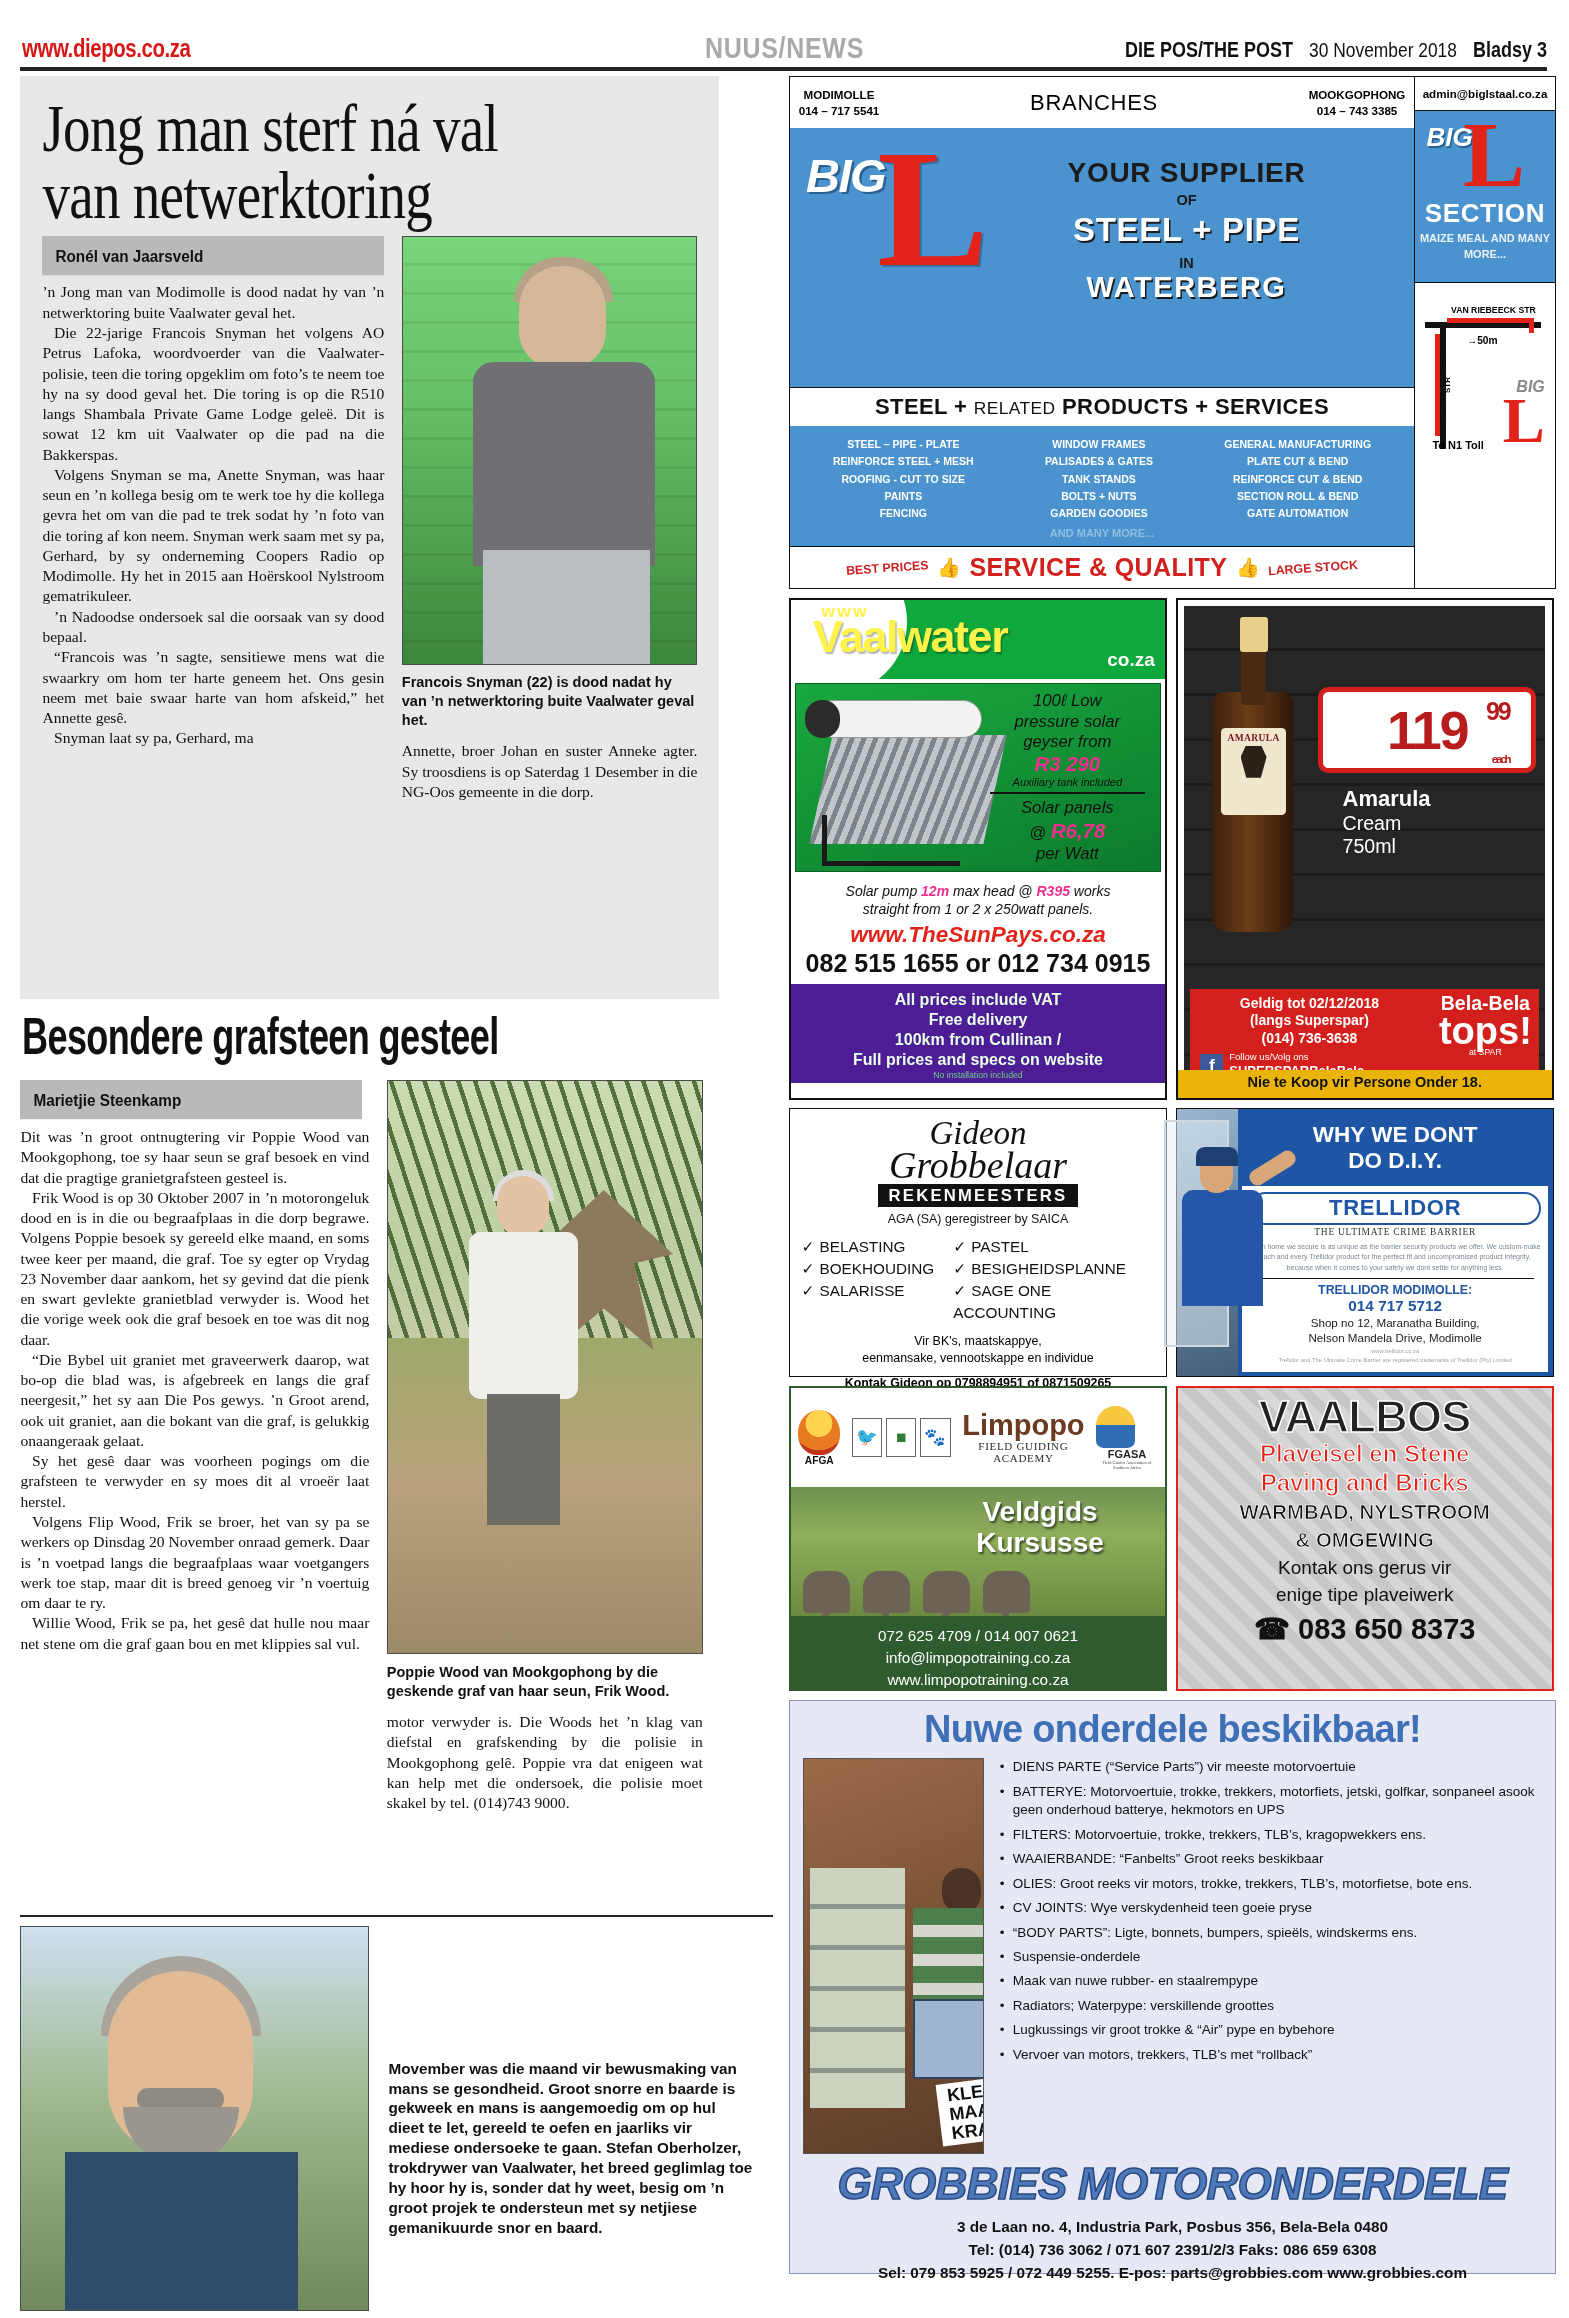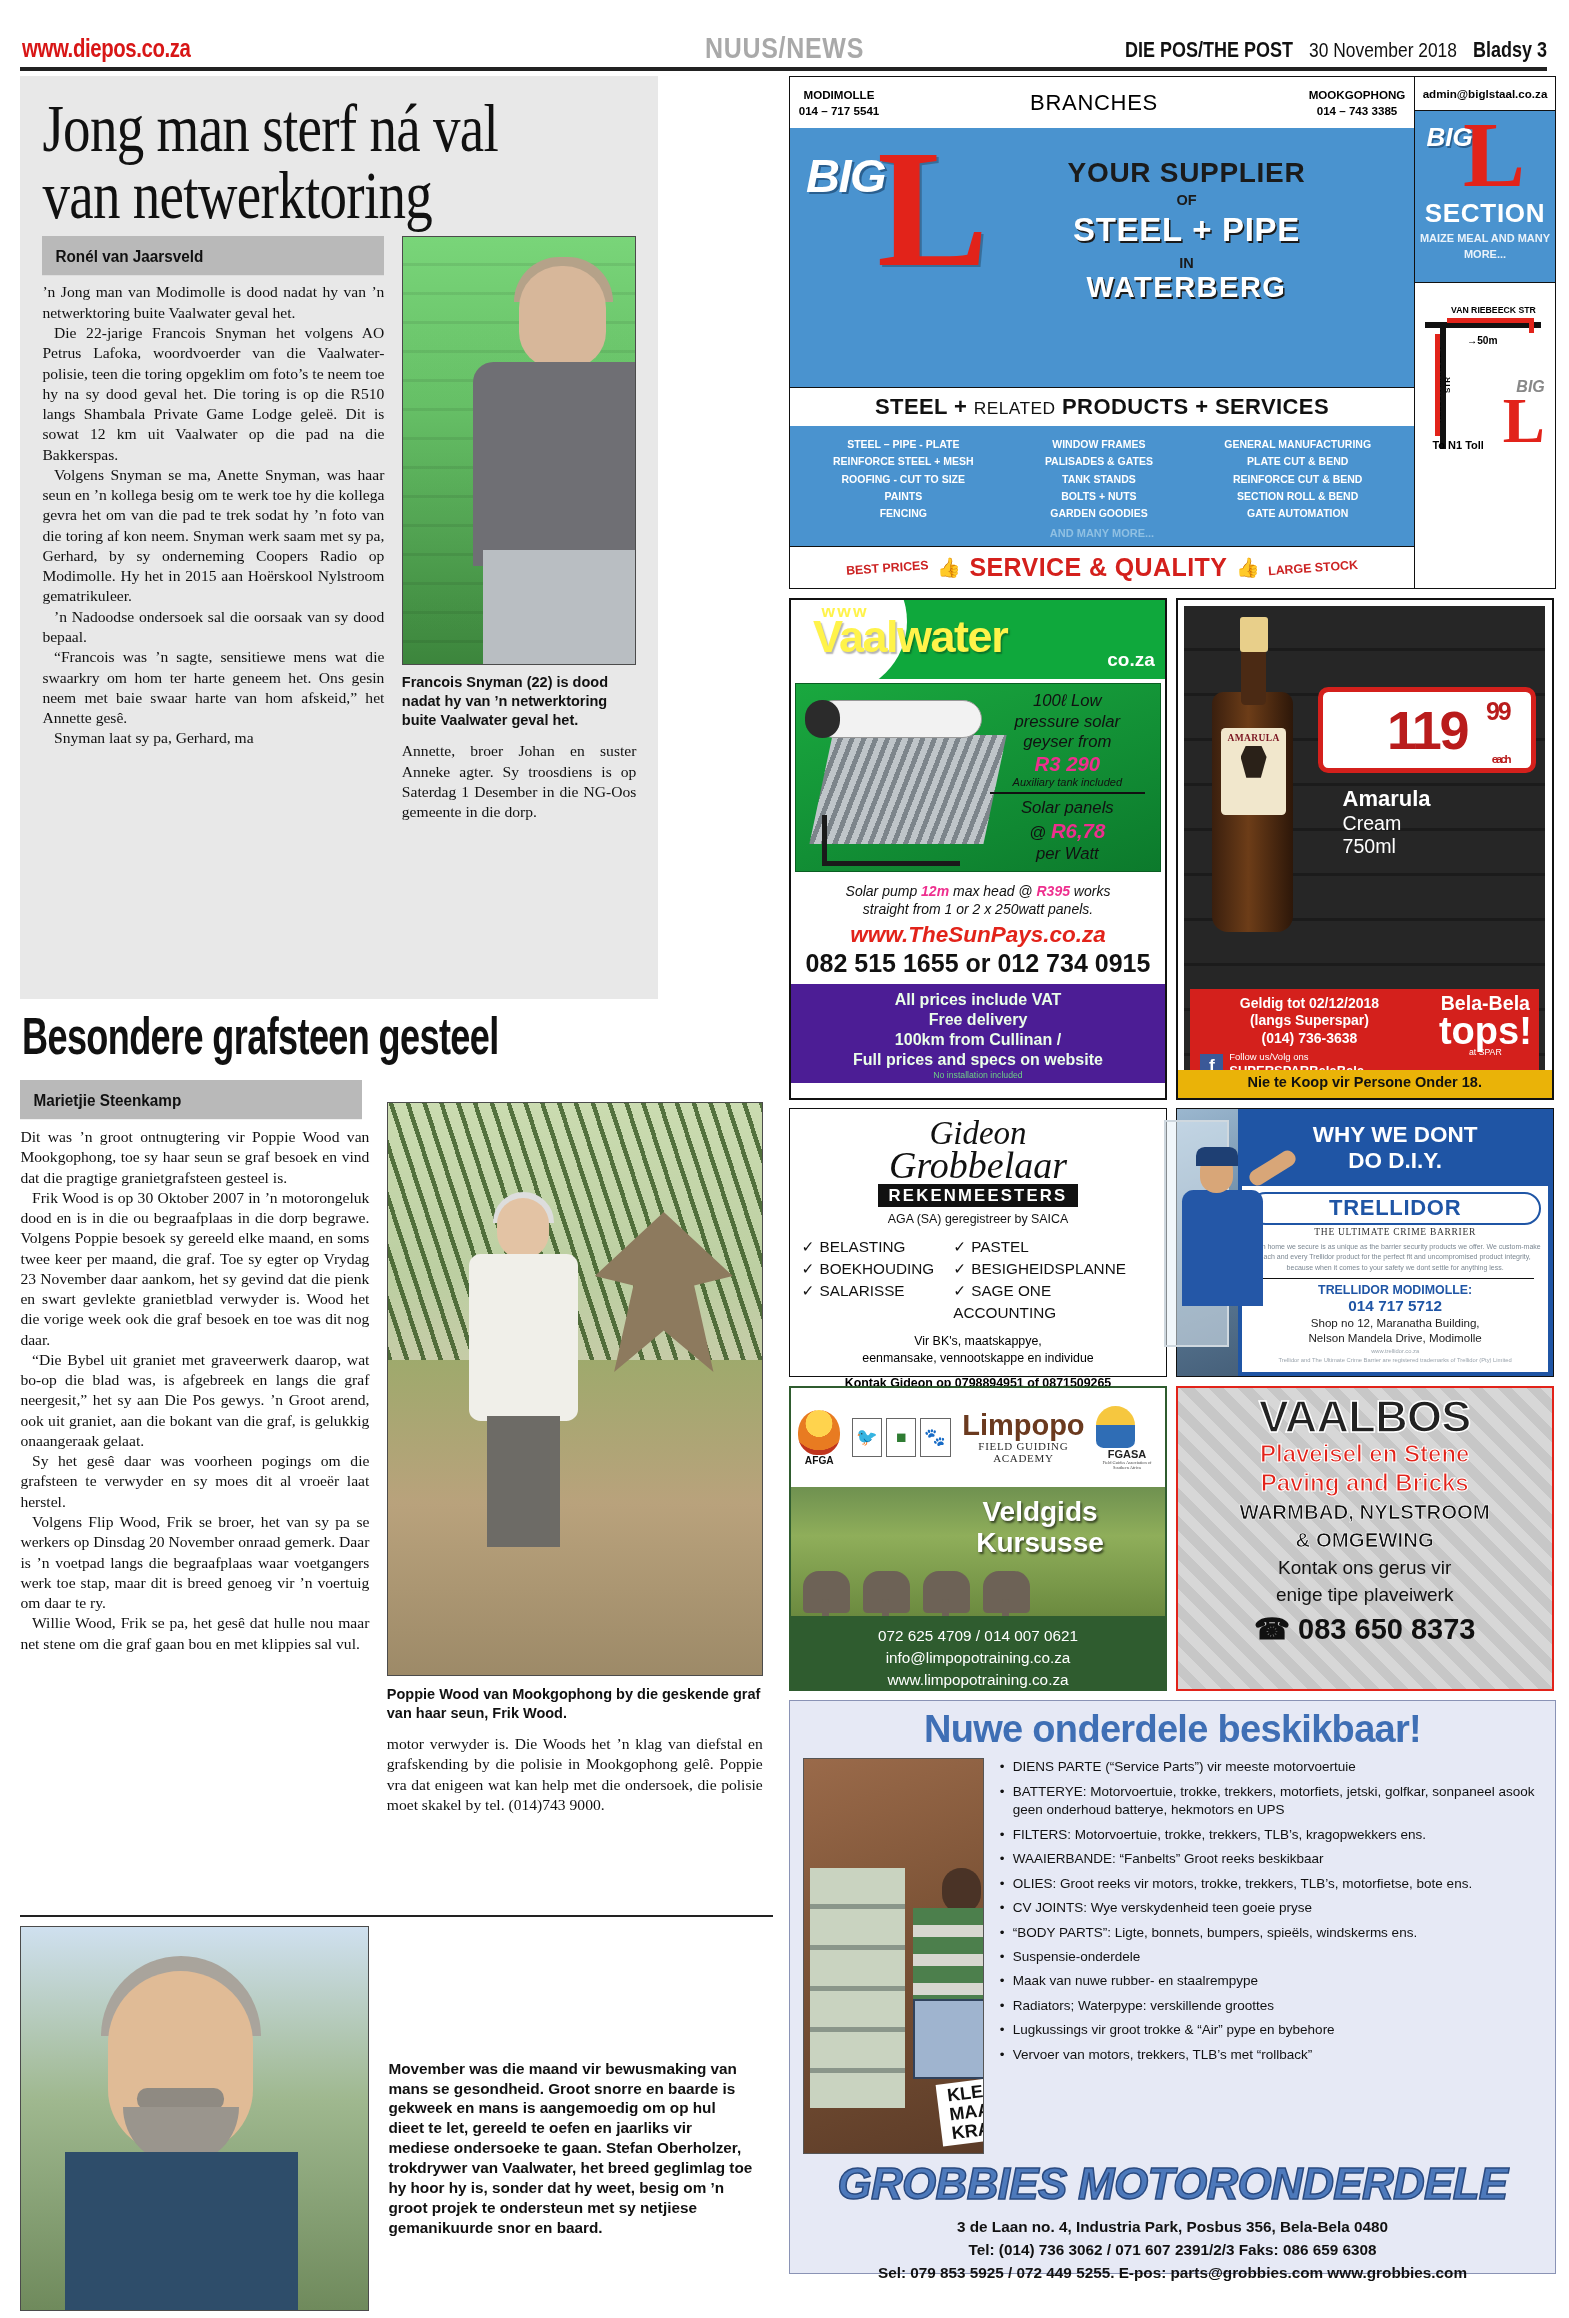--- a/index.html
+++ b/index.html
@@ -40,21 +40,21 @@
     position: absolute; left: 20.4px; top: 67px; width: 1527px; height: 3.6px;
     background: #222;
   }
 
   
   .editorial {
     position: absolute; left: 20.4px; top: 76px;
     width: 753px; height: 1963px;
   }
   .art1 {
-    position: absolute; left: 0; top: 0; width: 638px; height: 923px;
+    position: absolute; left: 0; top: 0; width: 699px; height: 923px;
     background: #e8e8e8;
     padding: 19px 22px 11.6px 22px;
   }
   .hl-serif {
     font-family: "Liberation Serif", serif;
     font-size: 55px; line-height: 1.0; color: #111;
     font-weight: normal; letter-spacing: -0.7px;
     transform: scaleY(1.22); transform-origin: top left;
     margin-bottom: 30.5px;
   }
@@ -95,21 +95,21 @@
     transform: scaleX(0.88) scaleY(1.25); transform-origin: left top;
     margin: 0 0 25px 1.5px;
   }
   .a2-cols { display: flex; gap: 17.4px; }
   .a2-left { width: 349px; }
   .a2-text {
     font-size: 15.6px; line-height: 1.30; text-align: justify; color: #111;
   }
   .a2-text p { text-indent: 11.6px; }
   .a2-text p.first { text-indent: 0; }
-  .a2-right { width: 376px; margin-top: 22px; }
+  .a2-right { width: 316px; }
 
   .rule-h { border-top: 2.2px solid #222; margin: 7.3px 0 0 0; }
 
   .art3 {
     position: absolute; left: 0; top: 1850px; width: 753px; height: 407px;
     display: flex; gap: 19px;
   }
 
   
   .ads { position: absolute; left: 789px; top: 76px; width: 767px; }

